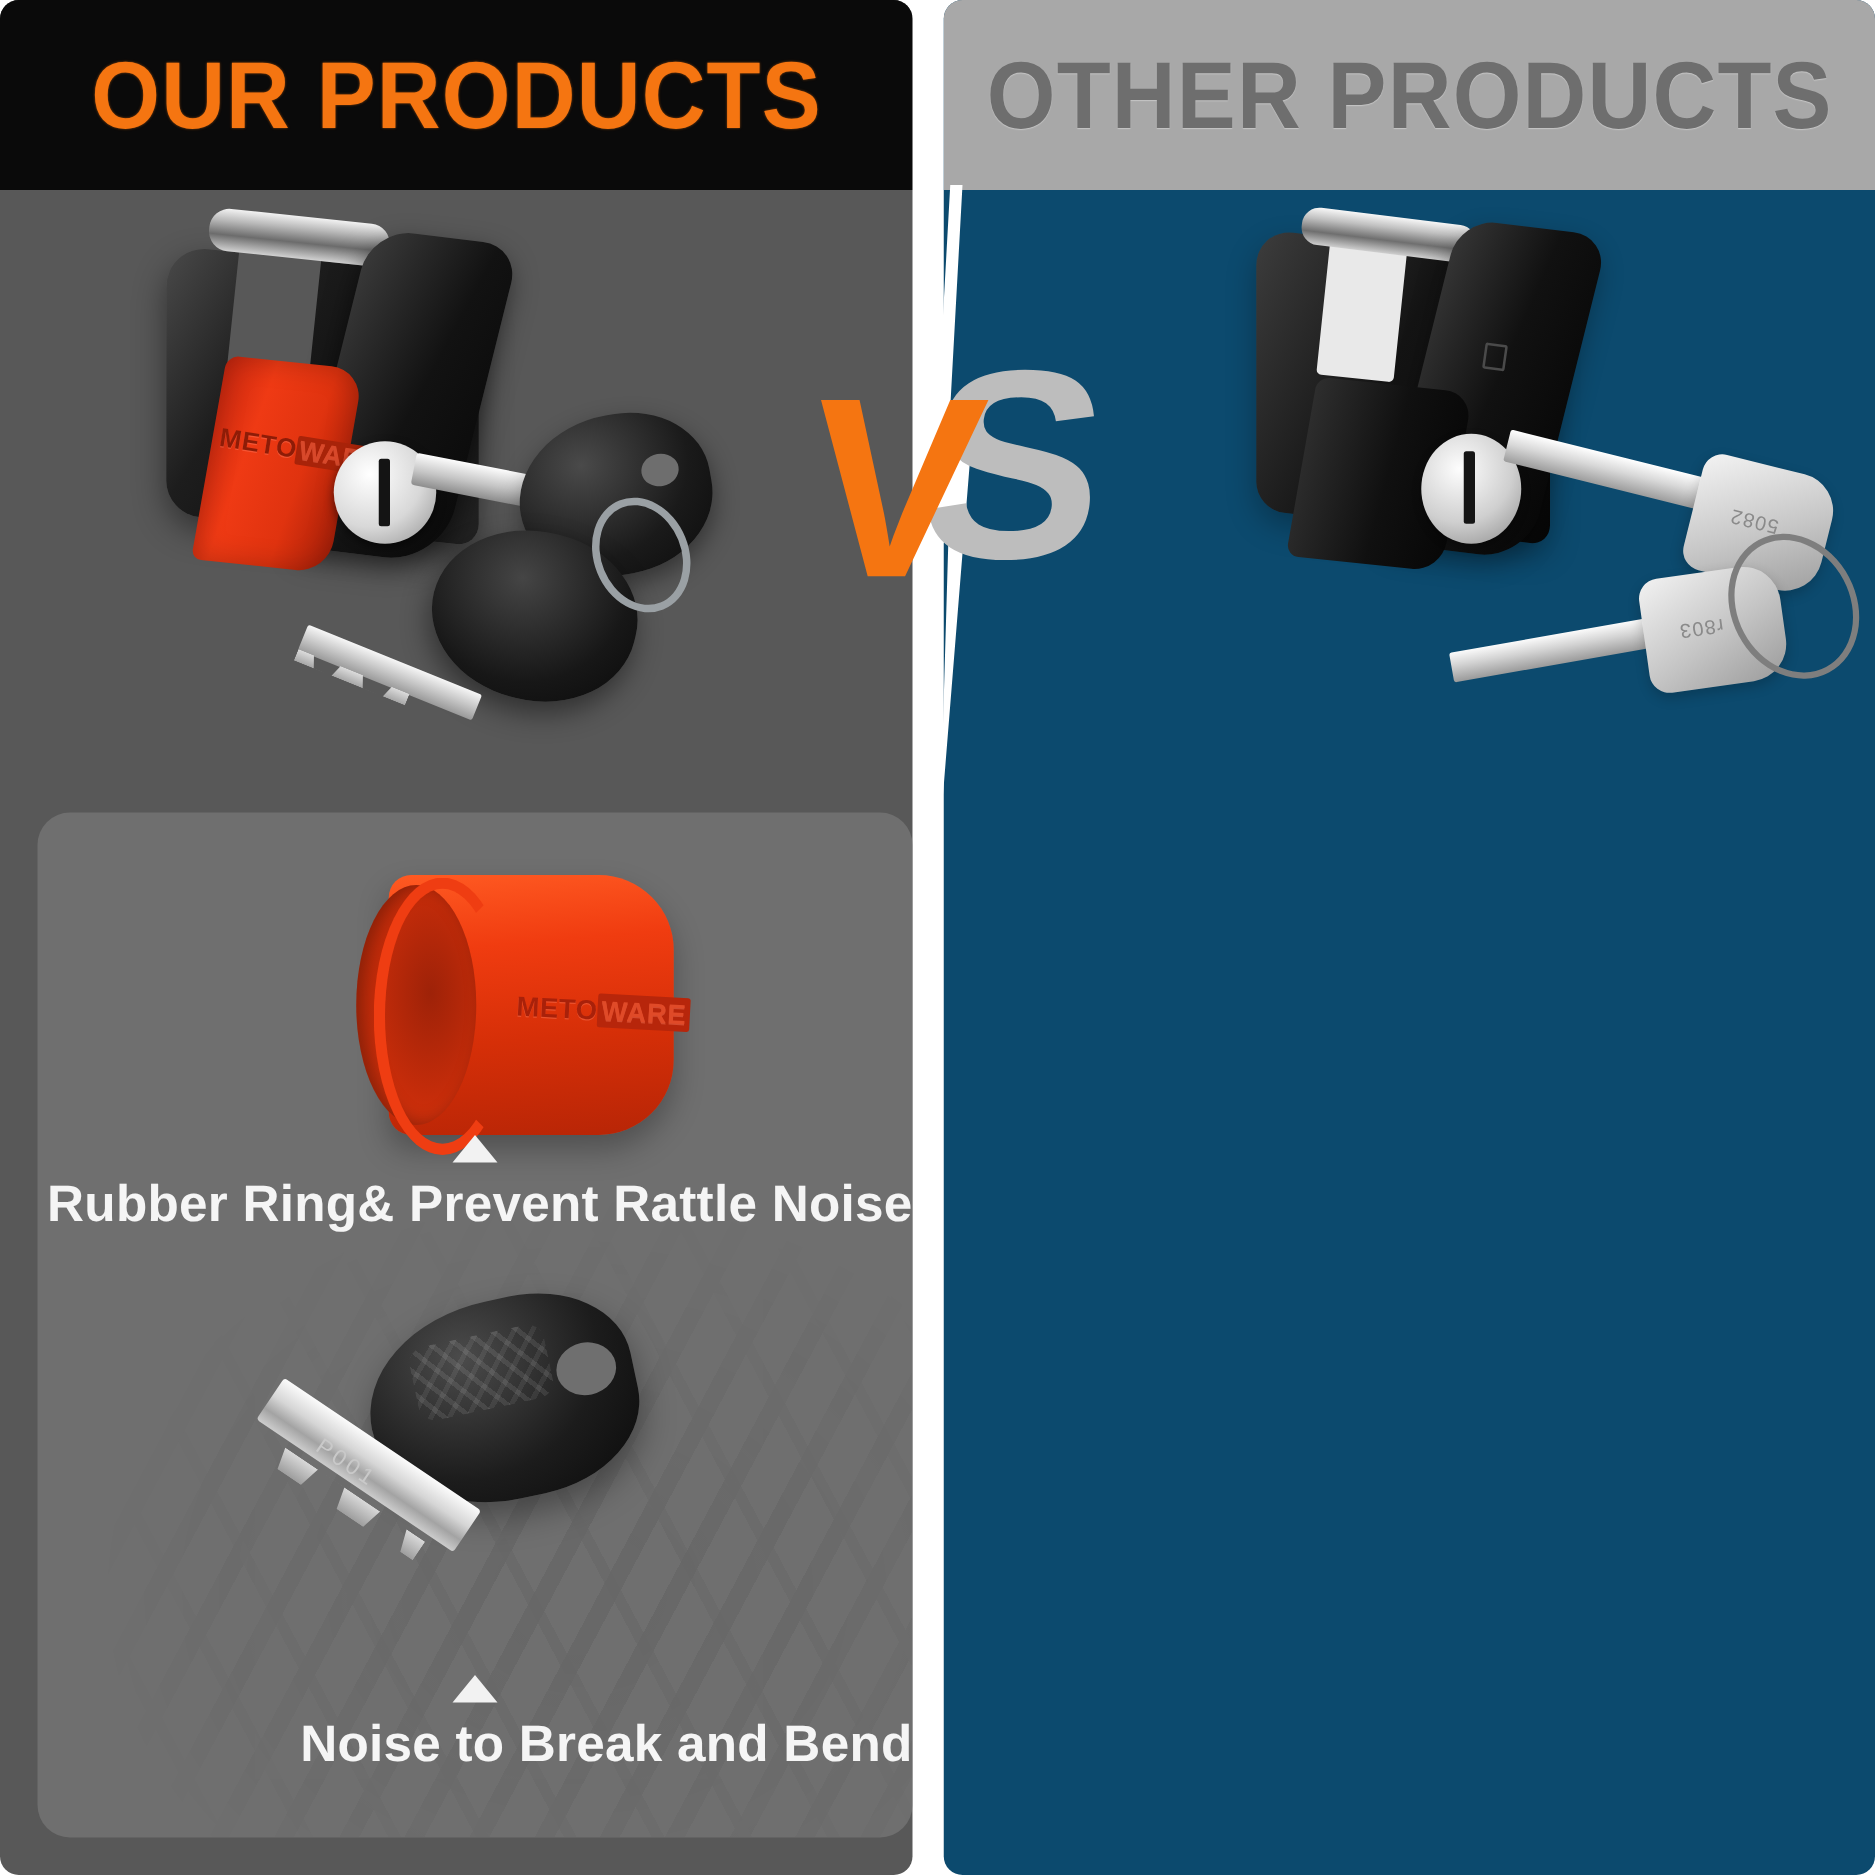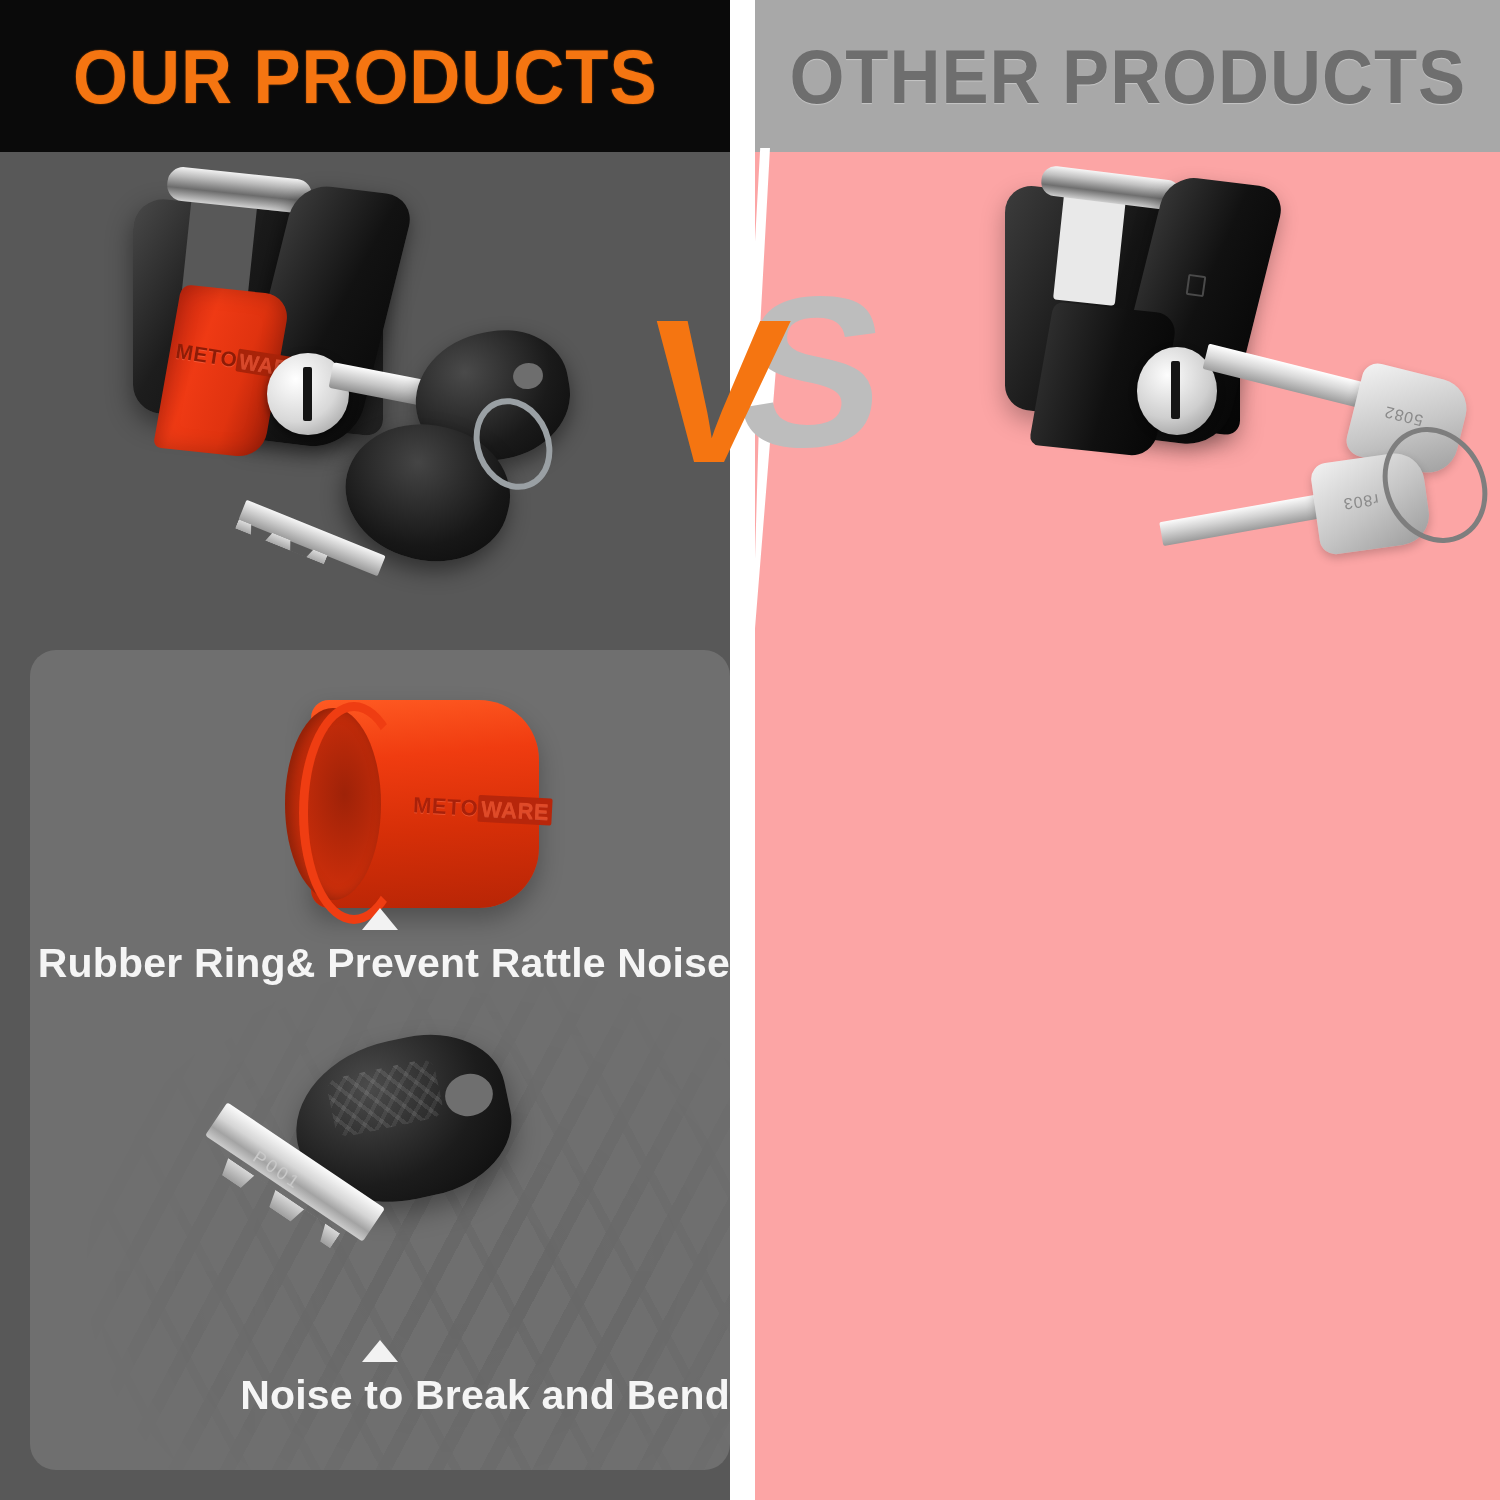--- a/index.html
+++ b/index.html
@@ -1,22 +1,22 @@
 <!DOCTYPE html>
 <html><head>
 <meta charset="utf-8">
 <style>
   html,body{margin:0;padding:0;background:#fff;}
   body{font-family:"Liberation Sans", sans-serif;}
   .canvas{position:relative;width:1500px;height:1500px;overflow:hidden;background:#ffffff;}
 
   
-  .col{position:absolute;top:0;height:1500px;overflow:hidden;}
+  .col{position:absolute;top:0;height:1500px;overflow:hidden;border-radius:15px;}
   .col-left{left:0;width:730px;background:#585858;}
-  .col-right{left:755px;width:745px;background:#fca5a5;}
+  .col-right{left:755px;width:745px;background:#0c4a6e;}
 
   
   .hdr{position:absolute;left:0;top:0;width:100%;height:152px;display:flex;align-items:center;}
   .hdr-left{background:#0a0a0a;justify-content:center;}
   .hdr-right{background:#a8a8a8;justify-content:center;}
   .hdr-title{font-weight:bold;letter-spacing:1px;white-space:nowrap;
              font-family:"Liberation Sans", sans-serif;}
   .hdr-left .hdr-title{color:#f57511;font-size:76px;transform:scaleX(.93);
      text-shadow:0 0 2px rgba(245,117,17,.6);}
   .hdr-right .hdr-title{color:#6e6e6e;font-size:76px;transform:scaleX(.93);

